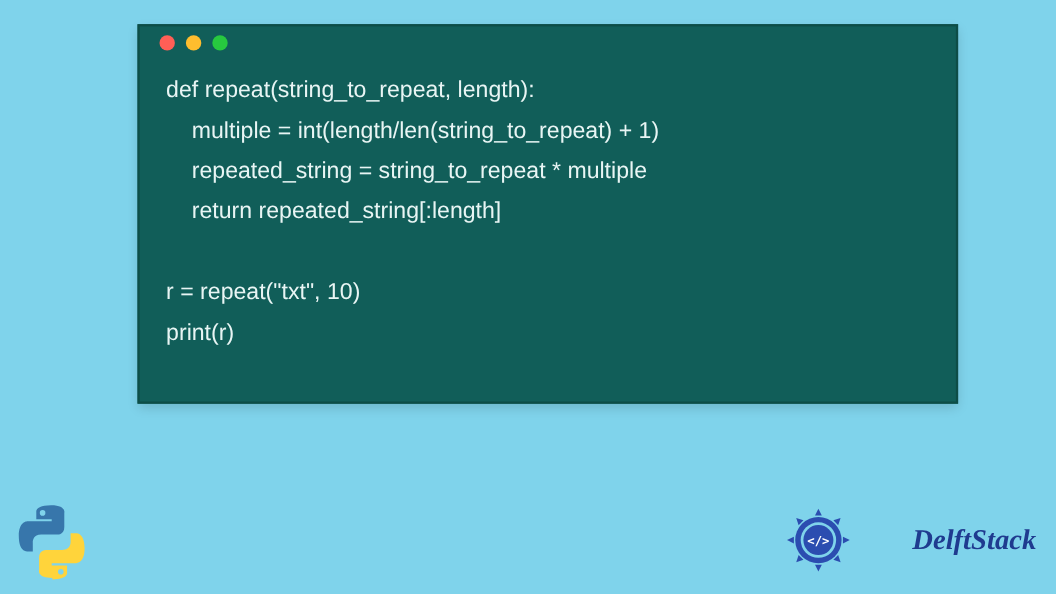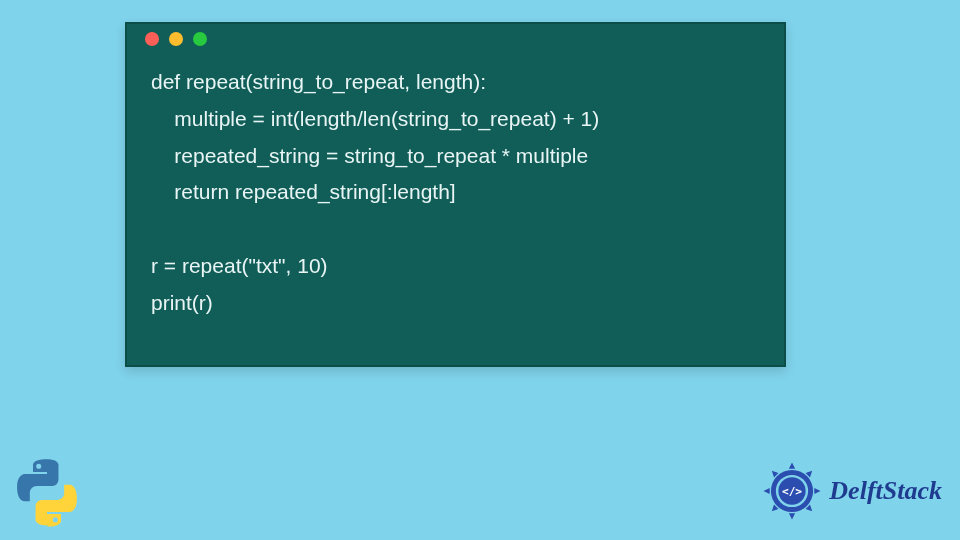--- a/index.html
+++ b/index.html
@@ -8,21 +8,21 @@
     height: 540px;
     background: #7fd3eb;
     font-family: -apple-system, BlinkMacSystemFont, "Segoe UI", Arial, sans-serif;
     position: relative;
     overflow: hidden;
   }
   .code-window {
     position: absolute;
     top: 22px;
     left: 125px;
-    width: 661px;
+    width: 746px;
     height: 345px;
     background: #115e59;
     border: 2px solid #0d4d47;
     box-shadow: 0 4px 10px rgba(0,0,0,0.15);
   }
   .titlebar {
     height: 30px;
     display: flex;
     align-items: center;
     padding-left: 18px;
@@ -62,20 +62,21 @@
   .delft-emblem {
     width: 62px;
     height: 62px;
   }
   .delft-text {
     font-size: 26px;
     font-weight: 600;
     color: #1f3b8f;
     font-style: italic;
     font-family: Georgia, "Times New Roman", serif;
+    margin-left: 48px;
   }
 </style>
 </head>
 <body>
 
 <div class="code-window">
   <div class="titlebar">
     <div class="dot red"></div>
     <div class="dot yellow"></div>
     <div class="dot green"></div>

